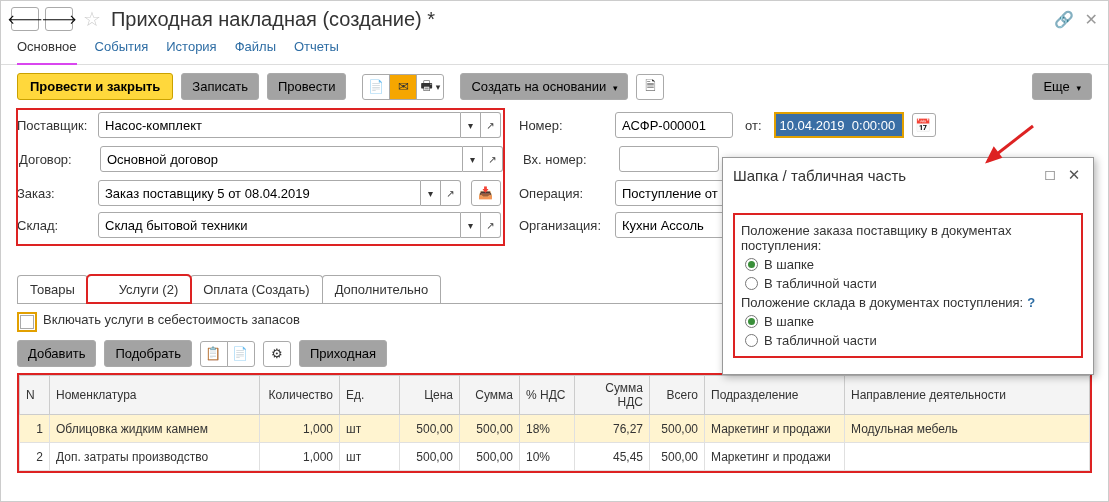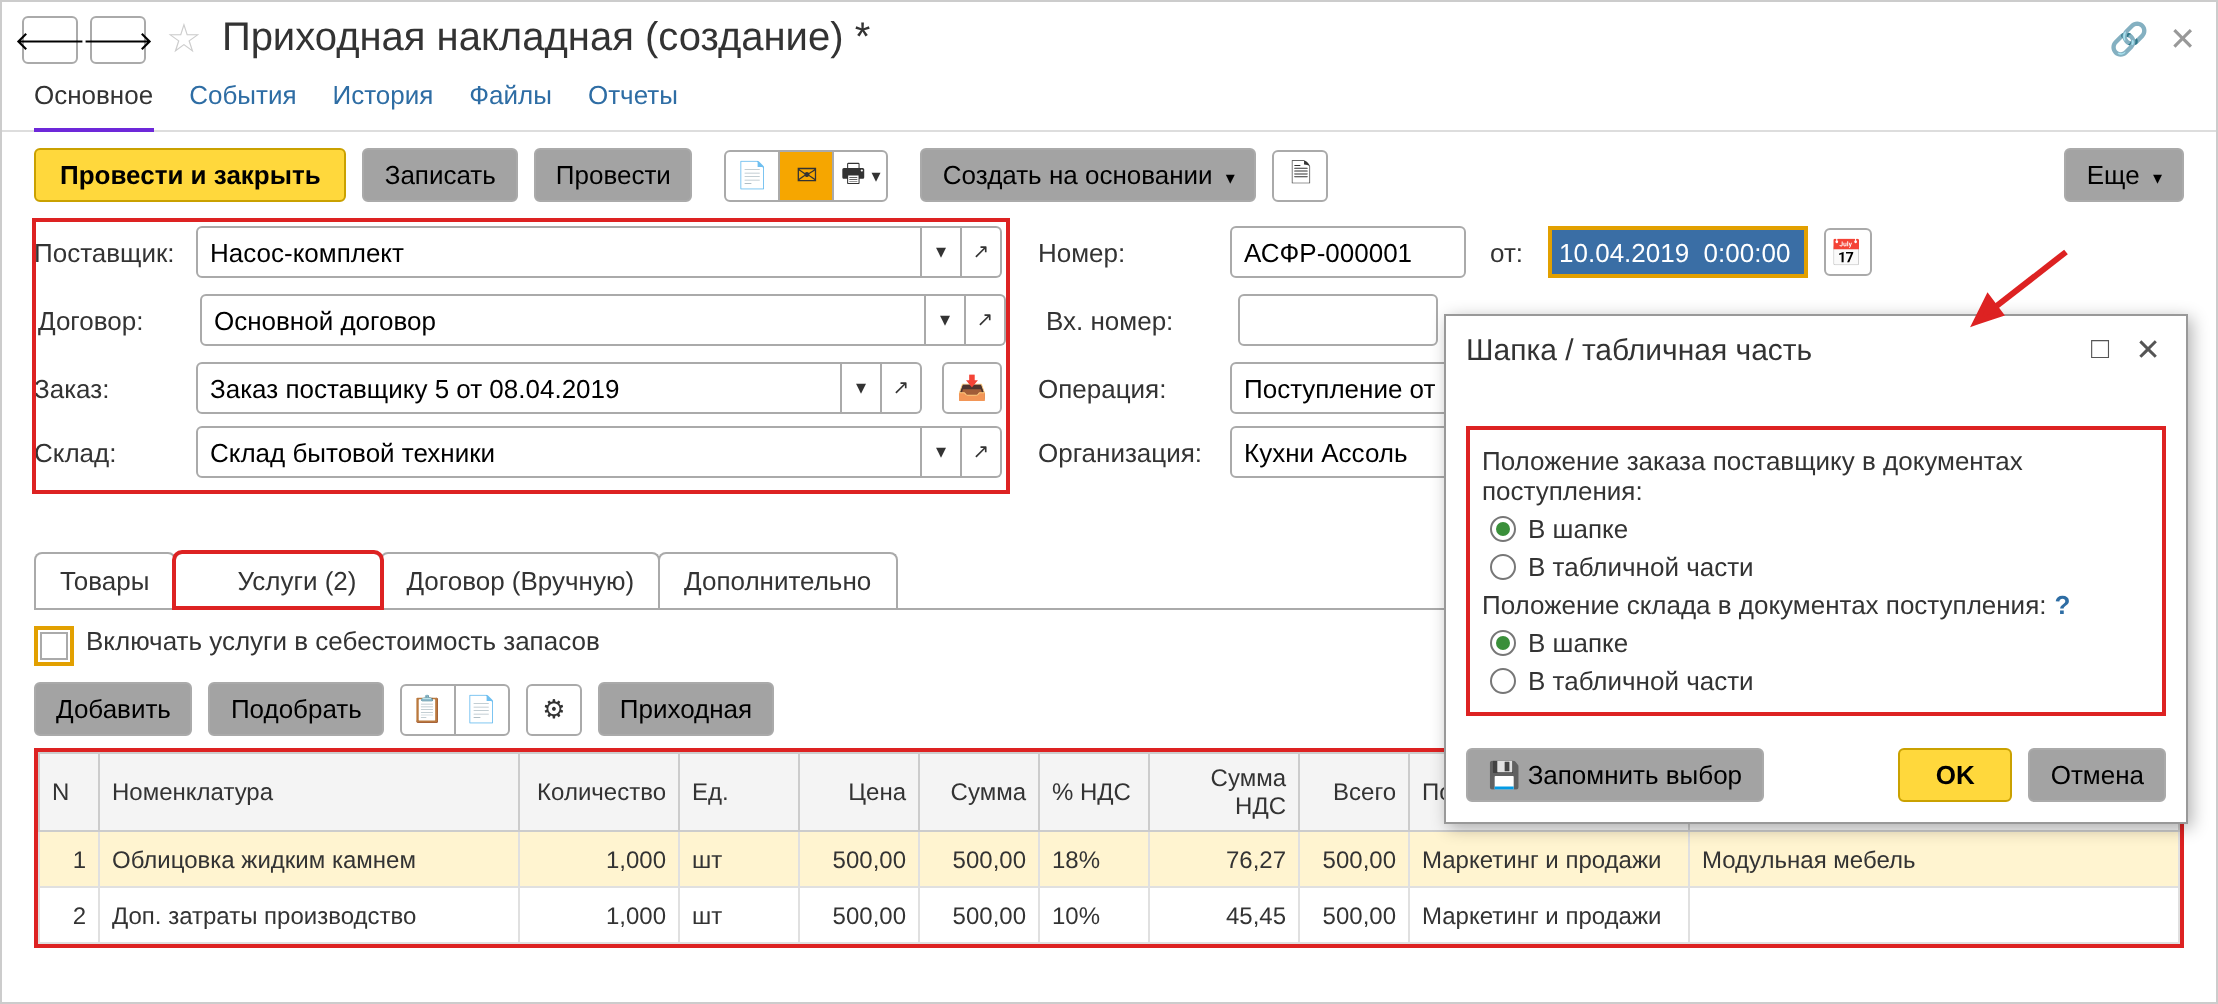--- a/index.html
+++ b/index.html
@@ -10,21 +10,21 @@
   .hdr { display: flex; align-items: center; padding: 6px 10px 4px; gap: 6px; }
   .nav-btn { width: 28px; height: 24px; border: 1px solid #aaa; background: #fff; border-radius: 3px; display: flex; align-items: center; justify-content: center; cursor: pointer; }
   .star { color: #ccc; font-size: 20px; margin: 0 4px; cursor: pointer; }
   .title { font-size: 20px; font-weight: 400; color: #333; }
   .hdr-r { margin-left: auto; display: flex; gap: 10px; }
   .link-ico { color: #999; cursor: pointer; font-size: 16px; }
 
   
   .nav-links { display: flex; gap: 18px; padding: 4px 16px 10px; border-bottom: 1px solid #ddd; }
   .nav-link { color: #2e6da4; cursor: pointer; font-size: 13px; }
-  .nav-link.active { color: #333; border-bottom: 2px solid #6d28d9; padding-bottom: 6px; margin-bottom: -11px; }
+  .nav-link.active { color: #333; border-bottom: 2px solid #d946ef; padding-bottom: 6px; margin-bottom: -11px; }
 
   
   .toolbar { display: flex; align-items: center; padding: 8px 16px; gap: 8px; flex-wrap: wrap; }
   .btn-primary { background: #ffd83c; border: 1px solid #caa100; border-radius: 3px; padding: 5px 12px; font-weight: bold; cursor: pointer; font-size: 13px; }
   .btn { background: #a3a3a3; border: 1px solid #aaa; border-radius: 3px; padding: 5px 10px; cursor: pointer; font-size: 13px; }
   .btn-ico { width: 28px; height: 26px; border: 1px solid #aaa; background: #fff; border-radius: 3px; display: inline-flex; align-items: center; justify-content: center; cursor: pointer; }
   .ico-group { display: flex; gap: 0; }
   .ico-group .btn-ico { border-radius: 0; margin-left: -1px; }
   .ico-group .btn-ico:first-child { border-radius: 3px 0 0 3px; margin-left: 0; }
   .ico-group .btn-ico:last-child { border-radius: 0 3px 3px 0; }
@@ -193,21 +193,21 @@
     </div>
   </div>
 
   <div class="hyper-row">
     <span class="hyper">руб. • Цены дл</span>
   </div>
 
   <div class="tab-bar">
     <div class="tab">Товары</div>
     <div class="tab active hl">Услуги (2)</div>
-    <div class="tab">Договор (Вручную)</div>
+    <div class="tab">Оплата (Создать)</div>
     <div class="tab">Дополнительно</div>
   </div>
 
   <div class="tab-body">
     <div class="chkline">
       <span class="yel-box">
         <span class="chk"></span>
       </span>
       <span>Включать услуги в себестоимость запасов</span>
     </div>
@@ -293,26 +293,20 @@
         <div class="rad">
             <span class="radio on"></span>
             <span>В шапке</span>
           </div>
         <div class="rad">
             <span class="radio"></span>
             <span>В табличной части</span>
           </div>
       </div>
     </div>
-    <div class="popup-ftr">
-      <button class="btn">💾 <span>Запомнить выбор</span></button>
-      <div class="spacer"></div>
-      <button class="btn-primary" style="padding:5px 18px">OK</button>
-      <button class="btn">Отмена</button>
-    </div>
   </div>
 
   <div class="arrow">
     <svg width="60" height="50">
       <path d="M55 5 L10 40" stroke="#d22" stroke-width="3" fill="none"></path>
       <path d="M10 40 L22 36 L16 28 Z"></path>
     </svg>
   </div>
 
 </div>

